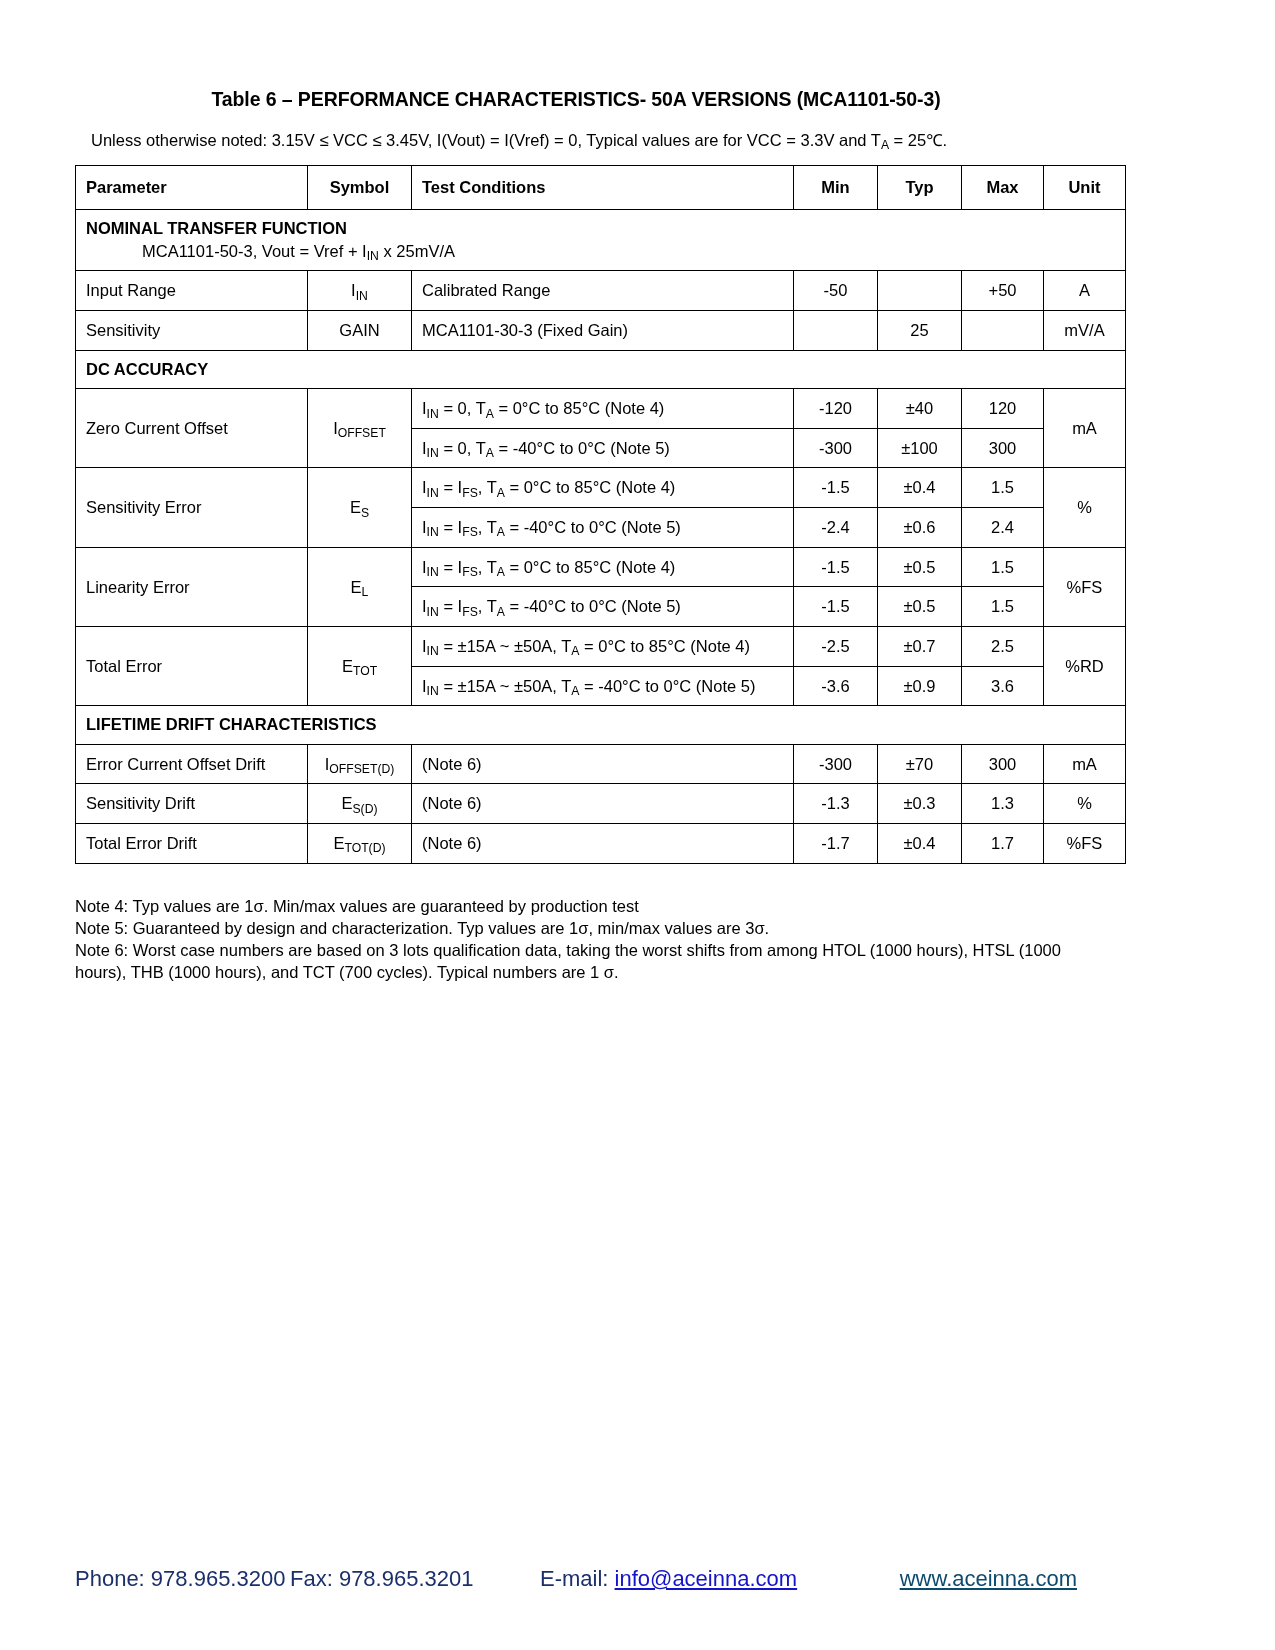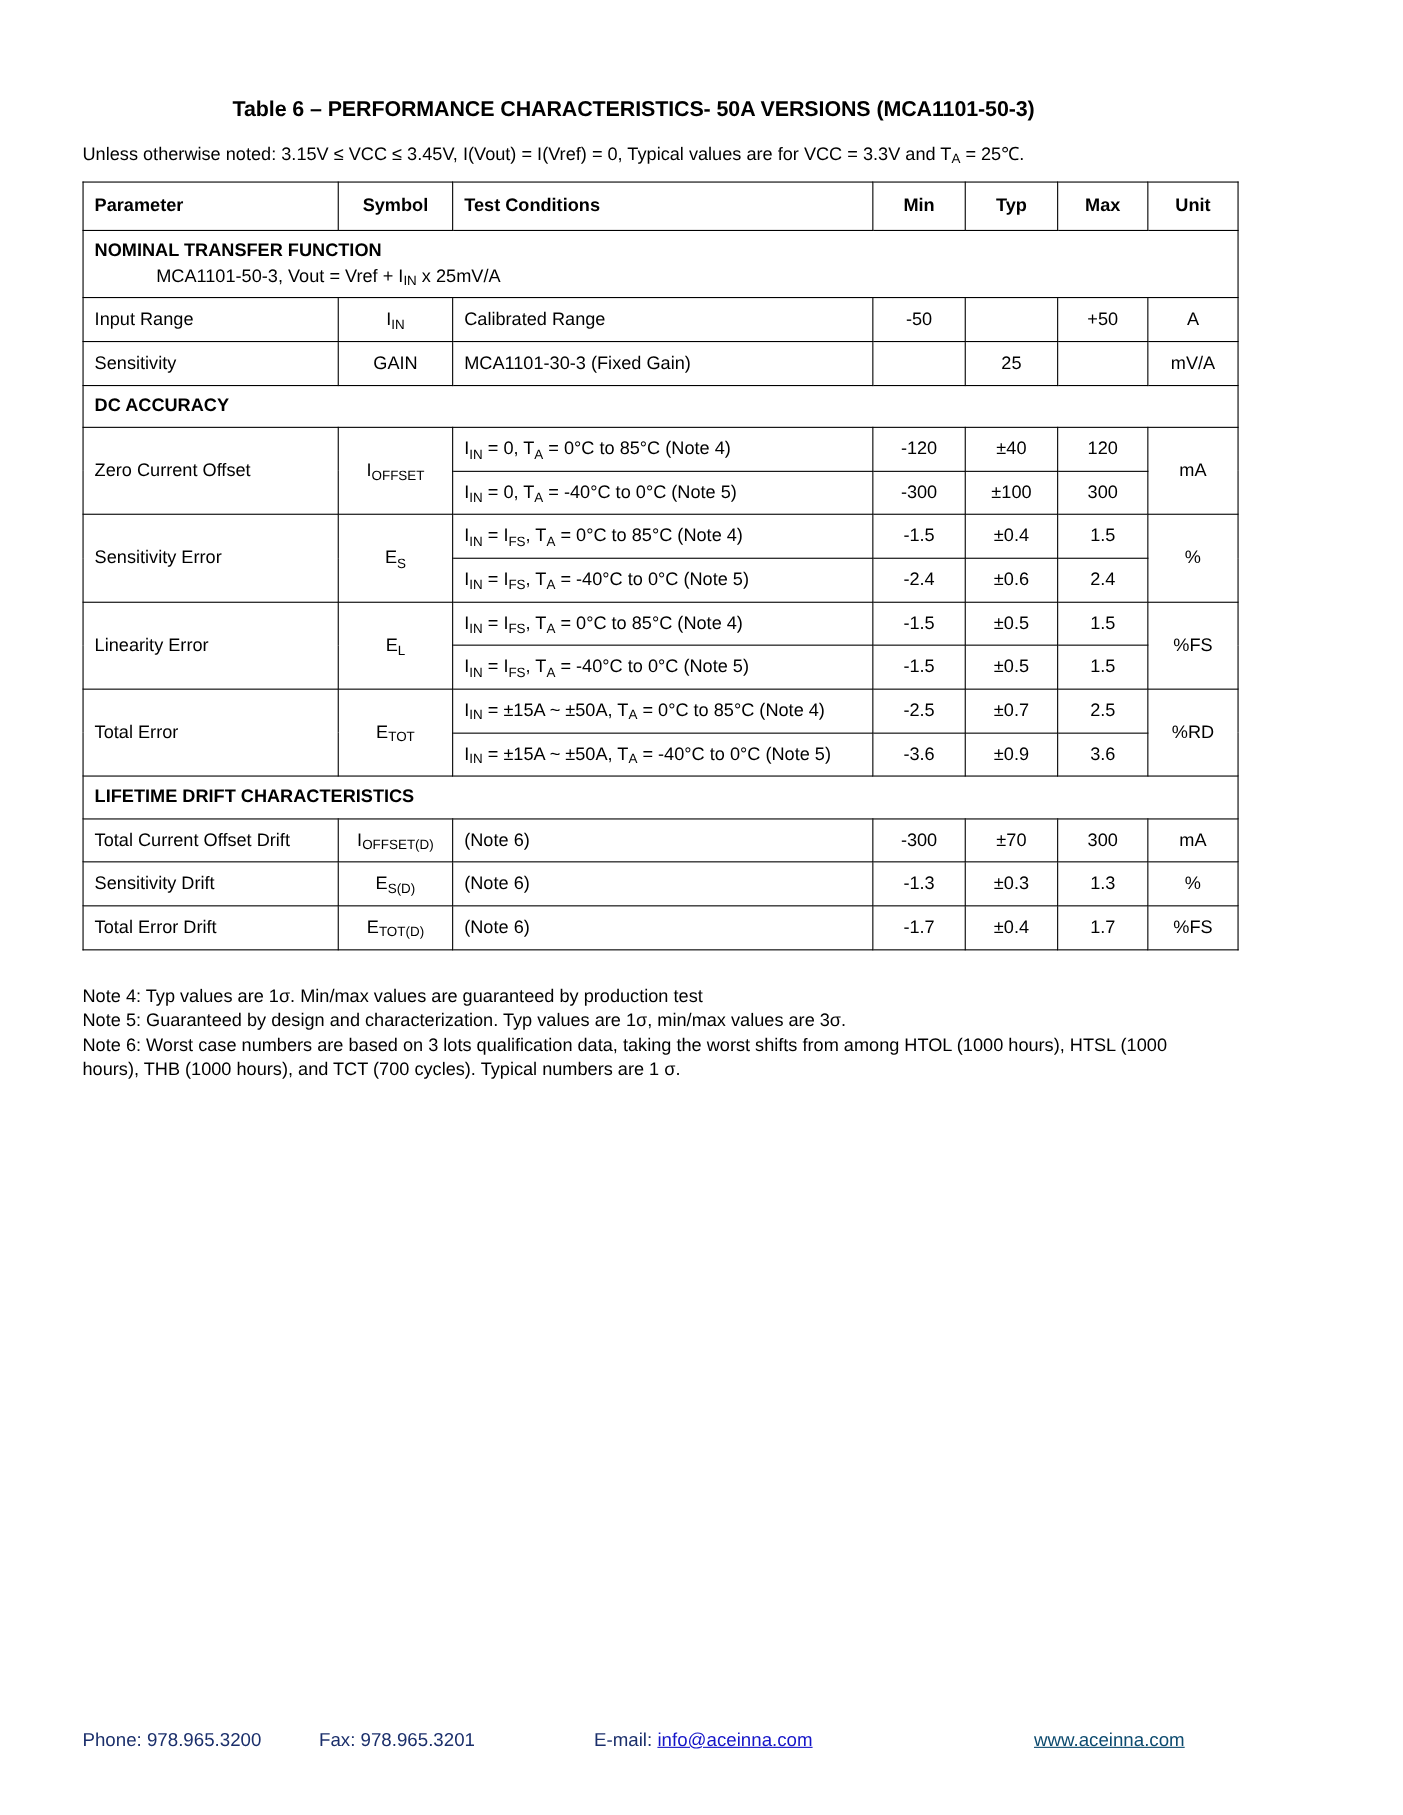--- a/index.html
+++ b/index.html
@@ -24,21 +24,21 @@
   }
   .doc-title {
     text-align: center;
     font-size: 19.5px;
     font-weight: bold;
     margin: 16px 0 0 0;
     letter-spacing: -0.1px;
   }
   .subnote {
     font-size: 16.5px;
-    margin: 19px 0 14px 0;
+    margin: 19px 0 14px 16px;
     line-height: 1.3;
   }
   sub {
     font-size: 0.72em;
     vertical-align: baseline;
     position: relative;
     top: 0.28em;
   }
   .small-caps-sub {
     font-size: 0.74em;
@@ -92,21 +92,21 @@
     margin-top: 32px;
     line-height: 1.33;
   }
   .notes p { margin: 0; }
 
   .footer {
     position: absolute;
     left: 75px;
     right: 75px;
     bottom: 48px;
-    font-size: 17px;
+    font-size: 22px;
     color: #1b2f6b;
   }
   .footer-row {
     display: flex;
     align-items: baseline;
   }
   .footer-row.r1 { margin-bottom: 10px; }
   .f-phone { width: 215px; }
   .f-fax { width: 250px; }
   .f-email-label { }
@@ -383,21 +383,21 @@
       </tr>
 
       <tr class="section-row">
         <td colspan="7">
           <div class="cell c-left">LIFETIME DRIFT CHARACTERISTICS</div>
         </td>
       </tr>
 
       <tr>
         <td>
-            <div class="cell c-left">Total Current Offset Drift</div>
+            <div class="cell c-left">Error Current Offset Drift</div>
           </td>
         <td>
             <div class="cell c-center">I<sub class="small-caps-sub">OFFSET(D)</sub></div>
           </td>
         <td>
             <div class="cell c-left">(Note 6)</div>
           </td>
         <td>
             <div class="cell c-center">-300</div>
           </td>

